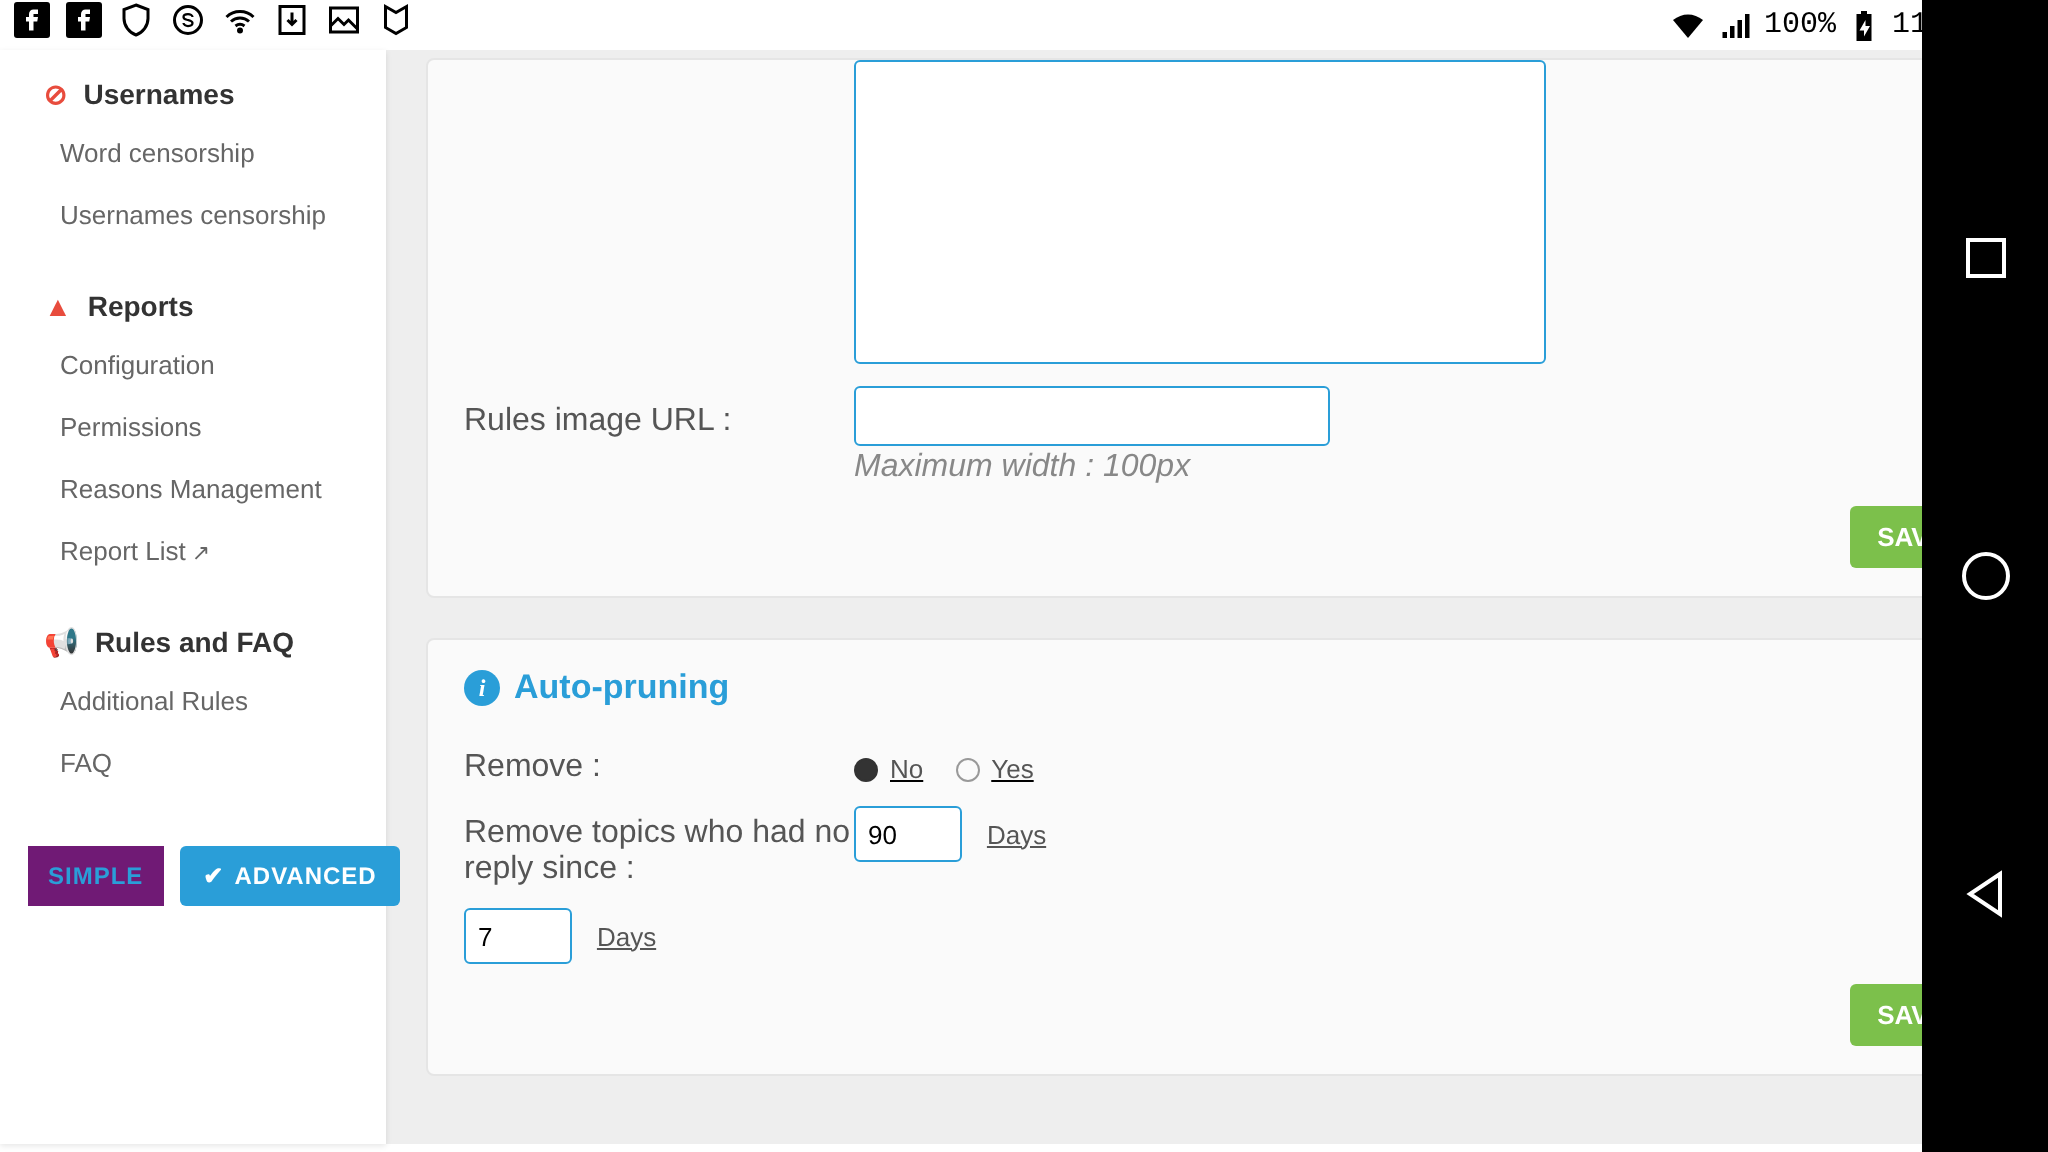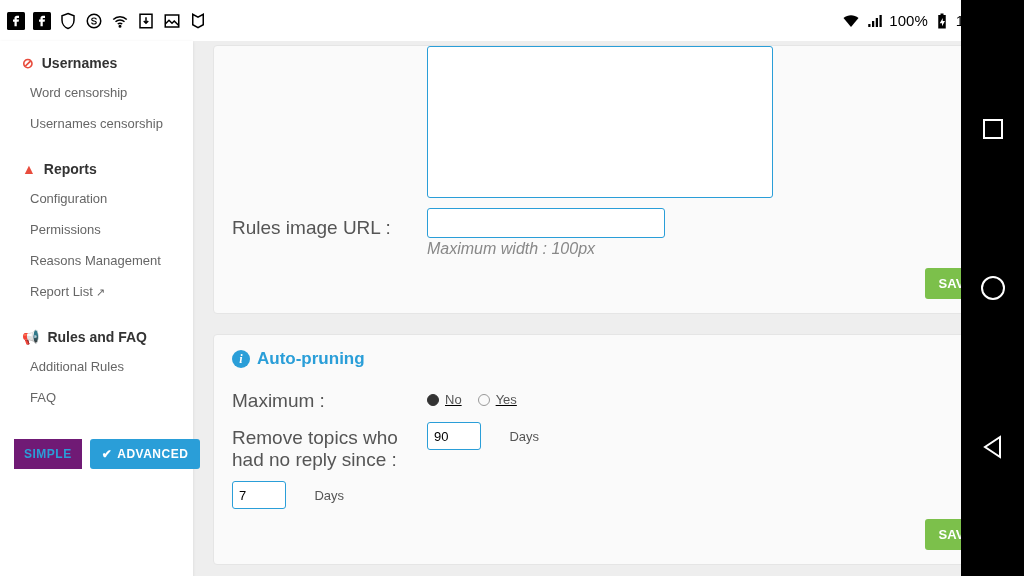--- a/index.html
+++ b/index.html
@@ -1,18 +1,18 @@
 <!DOCTYPE html>
 <html><head>
 <meta charset="utf-8">
 <style>
   * { box-sizing: border-box; margin: 0; padding: 0; }
   body { font-family: Arial, sans-serif; background: #fff; width: 1024px; height: 576px; overflow: hidden; position: relative; }
   
-  .statusbar { height: 41px; background: #fff; display: flex; justify-content: space-between; align-items: center; padding: 0 6px; font-size: 15px; }
+  .statusbar { height: 25px; background: #fff; display: flex; justify-content: space-between; padding: 0 6px; font-size: 15px; font-family: Liberation Mono, monospace; }
   .sb-left { display: flex; gap: 6px; }
   .sb-right { display: flex; align-items: center; gap: 4px; }
   .sb-icon { width: 20px; height: 20px; display: inline-flex; align-items: center; justify-content: center; }
   .sb-icon svg { width: 18px; height: 18px; }
   
   .main-area { display: flex; height: 547px; background: #eee; }
   
   .sidebar { width: 193px; background: #fff; box-shadow: 0 1px 3px rgba(0,0,0,0.1); display: flex; flex-direction: column; }
   .sb-section { padding-top: 8px; }
   .sb-header { display: flex; align-items: center; padding: 6px 18px 6px 22px; font-weight: bold; font-size: 14px; color: #333; gap: 8px; }
@@ -27,28 +27,28 @@
   .mode-toggle { display: flex; gap: 8px; padding: 12px 14px; margin-top: 14px; }
   .btn-simple { border: none; background: #701a75; color: #2a9ed8; font-weight: bold; font-size: 12px; padding: 8px 10px; cursor: pointer; letter-spacing: 0.5px; }
   .btn-advanced { border: none; background: #2a9ed8; color: #fff; font-weight: bold; font-size: 12px; padding: 8px 12px; cursor: pointer; border-radius: 3px; letter-spacing: 0.5px; display: flex; align-items: center; gap: 5px; }
   
   .content { flex: 1; padding: 0 18px 0 20px; overflow: hidden; }
   
   .panel { background: #fafafa; border: 1px solid #e5e5e5; border-radius: 4px; margin-bottom: 20px; padding: 0 18px 14px 18px; }
   .panel.first { margin-top: 4px; }
   
   .form-row { display: flex; align-items: flex-start; margin-bottom: 6px; }
-  .form-label { width: 195px; font-size: 19px; color: #555; padding-top: 9px; }
+  .form-label { width: 195px; font-size: 16px; color: #555; padding-top: 9px; }
   .form-field { flex: 1; }
   
   .textarea-big { width: 346px; height: 152px; border: 1px solid #2a9ed8; border-radius: 3px; background: #fff; resize: none; font-size: 13px; padding: 6px; }
   .text-input { width: 238px; height: 30px; border: 1px solid #2a9ed8; border-radius: 3px; background: #fff; padding: 0 8px; font-size: 13px; }
   .num-input { width: 54px; height: 28px; border: 1px solid #2a9ed8; border-radius: 3px; background: #fff; padding: 0 6px; font-size: 13px; text-align: left; }
   .hint { font-size: 16px; color: #888; font-style: italic; margin-top: 2px; }
-  .days-lbl { font-size: 13px; color: #555; margin-left: 24px; }
+  .days-lbl { font-size: 13px; color: #555; margin-left: 8px; text-decoration: underline; }
   
   .save-row { text-align: right; margin-top: 10px; }
   .btn-save { background: #7cc04b; color: #fff; border: none; padding: 8px 14px; font-size: 13px; font-weight: bold; border-radius: 3px; cursor: pointer; }
   
   .panel-title { display: flex; align-items: center; gap: 7px; color: #2a9ed8; font-size: 17px; font-weight: bold; padding: 14px 0 12px 0; }
   .info-ic { width: 18px; height: 18px; background: #2a9ed8; color: #fff; border-radius: 50%; display: inline-flex; align-items: center; justify-content: center; font-size: 12px; font-style: italic; font-family: Georgia, serif; }
   
   .toggle-ic { width: 11px; height: 11px; border: 1px solid #555; display: inline-flex; align-items: center; justify-content: center; font-size: 10px; line-height: 1; color: #555; cursor: pointer; }
   
   .radio-group { display: flex; align-items: center; gap: 6px; padding-top: 2px; text-decoration: underline; }
@@ -195,21 +195,21 @@
         <button class="btn-save">SAVE</button>
       </div>
     </div>
 
     <div class="panel">
       <div class="panel-title">
         <span class="info-ic">i</span>
         <span>Auto-pruning</span>
       </div>
       <div class="form-row">
-        <div class="form-label">Maximum :</div>
+        <div class="form-label">Remove :</div>
         <div class="form-field" style="padding-top:9px;">
           <div class="radio-group">
             <span class="radio-dot sel"></span>
             <span class="radio-lbl">No</span>
             <span class="radio-dot"></span>
             <span class="radio-lbl">Yes</span>
           </div>
         </div>
       </div>
       <div class="form-row">

